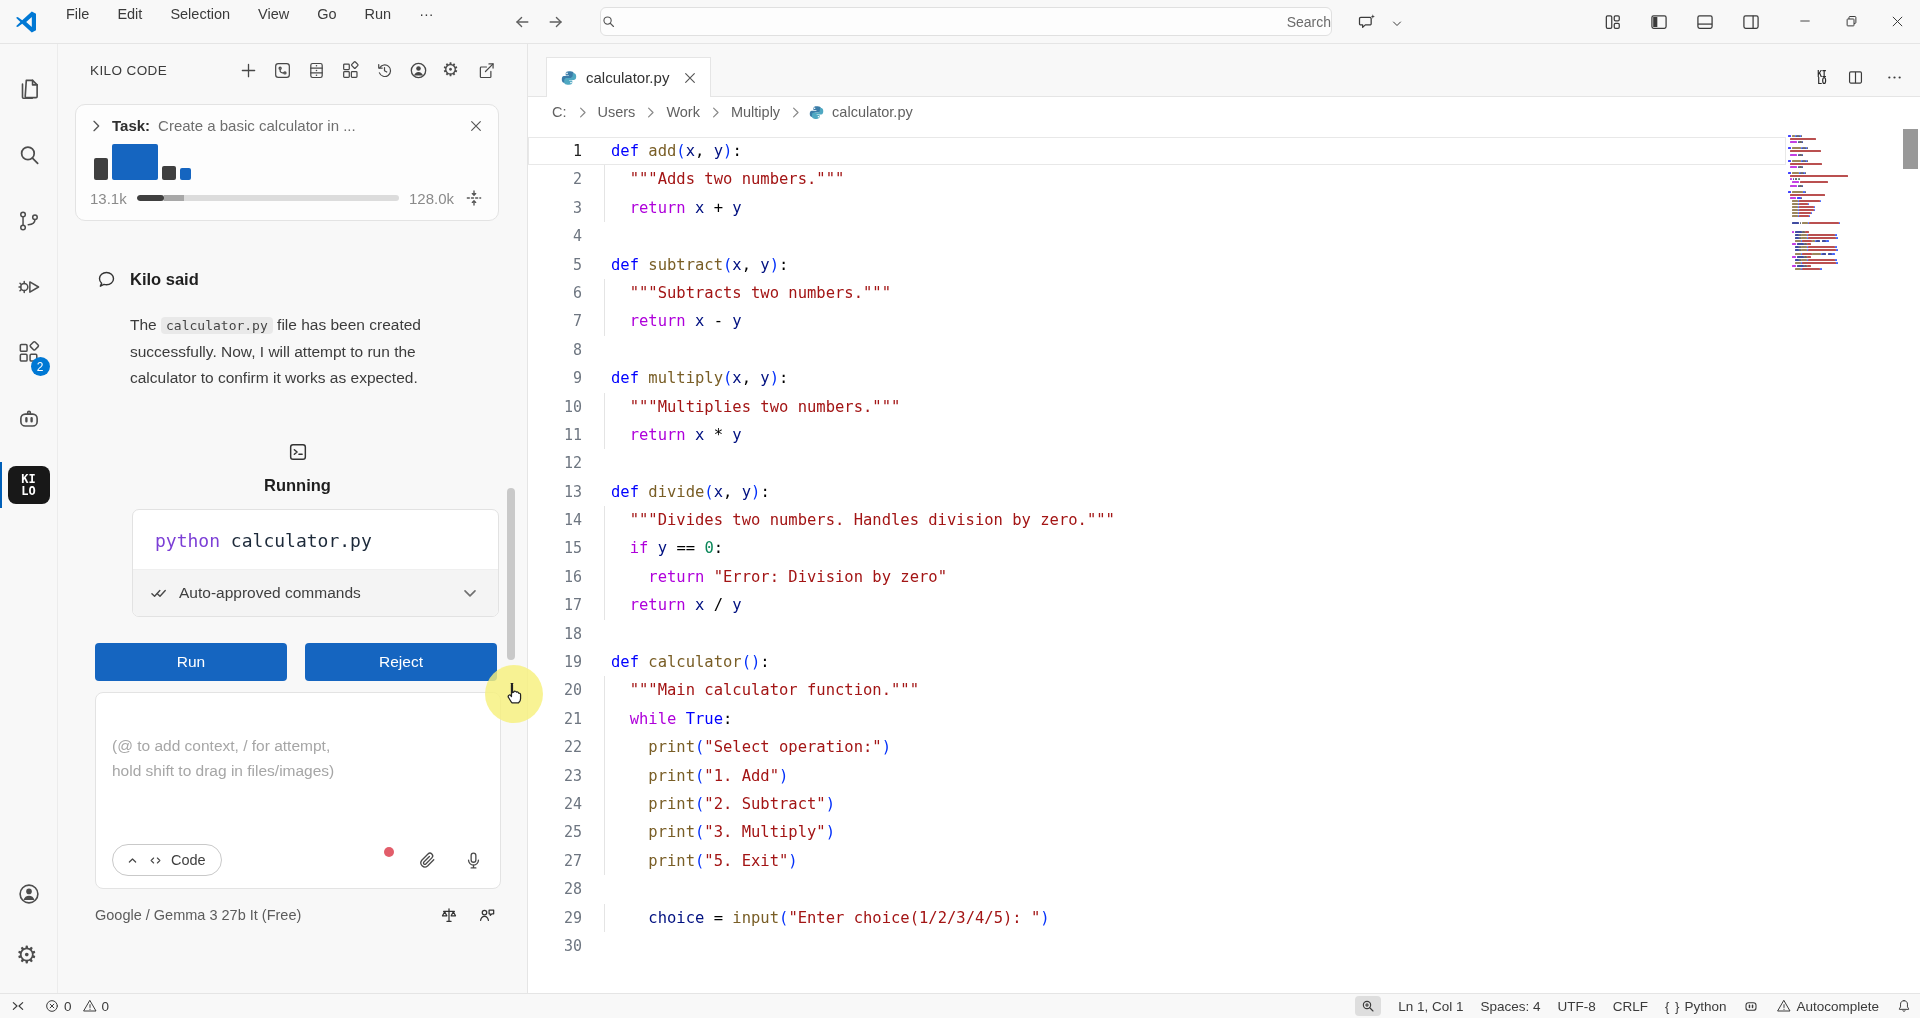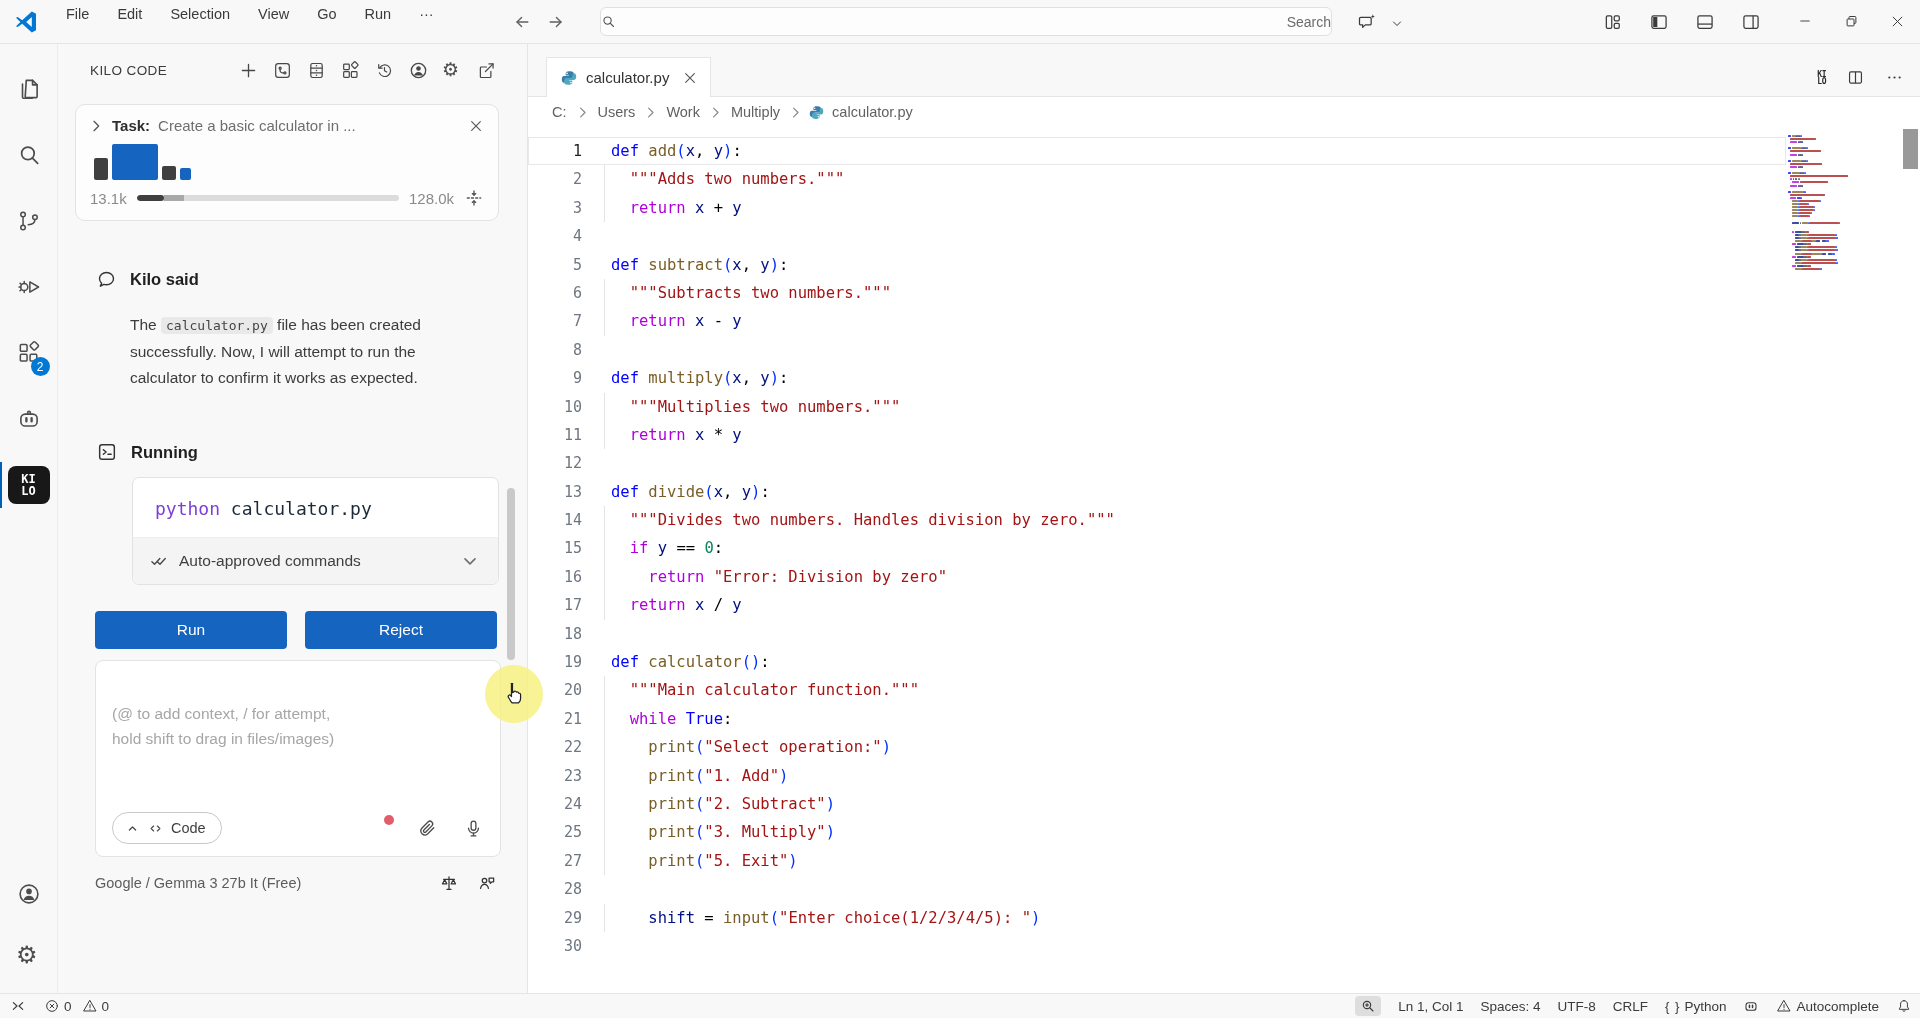--- a/index.html
+++ b/index.html
@@ -60,21 +60,21 @@
   .pbar .fill-dark { position:absolute; left:0; top:0; bottom:0; background:#3f3f3f; border-radius:3px; }
   .pbar .fill-mid  { position:absolute; top:0; bottom:0; background:#a8a8a8; }
   .condense { color:#555; width:20px; height:20px; }
 
   .said-head { display:flex; align-items:center; gap:13px; margin:48px 28px 0 38px; }
   .said-head .ico { width:21px; height:21px; color:#333; }
   .said-title { font-weight:bold; font-size:16.5px; color:#1f1f1f; }
   .said-body { margin:22px 44px 0 72px; font-size:15.5px; line-height:26px; color:#3c3c3c; }
   .code-chip { font-family:"DejaVu Sans Mono", monospace; font-size:13px; background:#e9e9e9; border-radius:4px; padding:1px 5px; color:#444; }
 
-  .running-head { display:flex; align-items:center; gap:13px; margin:50px 28px 0 38px; }
+  .running-head { display:flex; align-items:center; gap:13px; margin:50px 28px 0 38px;flex-direction:column; }
   .running-head .ico { width:22px; height:22px; color:#333; }
   .running-title { font-weight:bold; font-size:16.5px; color:#1f1f1f; }
 
   .cmd-card { margin:14px 28px 0 74px; background:#fff; border:1px solid #e2e2e2; border-radius:7px; overflow:hidden; }
   .cmd-line { padding:20px 20px 18px 22px; font-family:"DejaVu Sans Mono", monospace; font-size:18px; border-bottom:1px solid #efefef; }
   .cmd-kw { color:#7c3fd6; } .cmd-arg { color:#1d2a3a; }
   .cmd-foot { background:#f4f4f4; padding:13px 18px 13px 16px; display:flex; align-items:center; gap:10px; color:#3f3f3f; font-size:15.5px; }
   .cmd-foot .ico { width:20px; height:20px; color:#4a4a4a; }
   .cmd-foot .chev { margin-left:auto; width:20px; height:20px; color:#707070; }
 
@@ -557,21 +557,21 @@
             <div class="code-line"><span class="ln">18</span></div>
             <div class="code-line"><span class="ln">19</span><span class="tk-k">def</span><span class="tk-t"> </span><span class="tk-f">calculator</span><span class="tk-p">()</span><span class="tk-t">:</span></div>
             <div class="code-line"><span class="ln">20</span><span class="guide"></span><span class="tk-t">  </span><span class="tk-s">"""Main calculator function."""</span></div>
             <div class="code-line"><span class="ln">21</span><span class="guide"></span><span class="tk-t">  </span><span class="tk-c">while</span><span class="tk-t"> </span><span class="tk-k">True</span><span class="tk-t">:</span></div>
             <div class="code-line"><span class="ln">22</span><span class="guide"></span><span class="tk-t">    </span><span class="tk-f">print</span><span class="tk-p">(</span><span class="tk-s">"Select operation:"</span><span class="tk-p">)</span></div>
             <div class="code-line"><span class="ln">23</span><span class="guide"></span><span class="tk-t">    </span><span class="tk-f">print</span><span class="tk-p">(</span><span class="tk-s">"1. Add"</span><span class="tk-p">)</span></div>
             <div class="code-line"><span class="ln">24</span><span class="guide"></span><span class="tk-t">    </span><span class="tk-f">print</span><span class="tk-p">(</span><span class="tk-s">"2. Subtract"</span><span class="tk-p">)</span></div>
             <div class="code-line"><span class="ln">25</span><span class="guide"></span><span class="tk-t">    </span><span class="tk-f">print</span><span class="tk-p">(</span><span class="tk-s">"3. Multiply"</span><span class="tk-p">)</span></div>
             <div class="code-line"><span class="ln">27</span><span class="guide"></span><span class="tk-t">    </span><span class="tk-f">print</span><span class="tk-p">(</span><span class="tk-s">"5. Exit"</span><span class="tk-p">)</span></div>
             <div class="code-line"><span class="ln">28</span></div>
-            <div class="code-line"><span class="ln">29</span><span class="guide"></span><span class="tk-t">    </span><span class="tk-v">shift</span><span class="tk-t"> </span><span class="tk-o">=</span><span class="tk-t"> </span><span class="tk-f">input</span><span class="tk-p">(</span><span class="tk-s">"Enter choice(1/2/3/4/5): "</span><span class="tk-p">)</span></div>
+            <div class="code-line"><span class="ln">29</span><span class="guide"></span><span class="tk-t">    </span><span class="tk-v">choice</span><span class="tk-t"> </span><span class="tk-o">=</span><span class="tk-t"> </span><span class="tk-f">input</span><span class="tk-p">(</span><span class="tk-s">"Enter choice(1/2/3/4/5): "</span><span class="tk-p">)</span></div>
             <div class="code-line"><span class="ln">30</span></div>
           </div>
         <div class="minimap" id="minimap">
             <div class="mm-row">
               <span class="mm-seg" style="width: 3px; background: rgb(0, 0, 255); opacity: 0.75;"></span>
               <span class="mm-seg" style="width: 1px;"></span>
               <span class="mm-seg" style="width: 3px; background: rgb(121, 94, 38); opacity: 0.75;"></span>
               <span class="mm-seg" style="width: 1px; background: rgb(4, 49, 250); opacity: 0.75;"></span>
               <span class="mm-seg" style="width: 1px; background: rgb(0, 16, 128); opacity: 0.75;"></span>
               <span class="mm-seg" style="width: 2px; background: rgb(51, 51, 51); opacity: 0.75;"></span>

